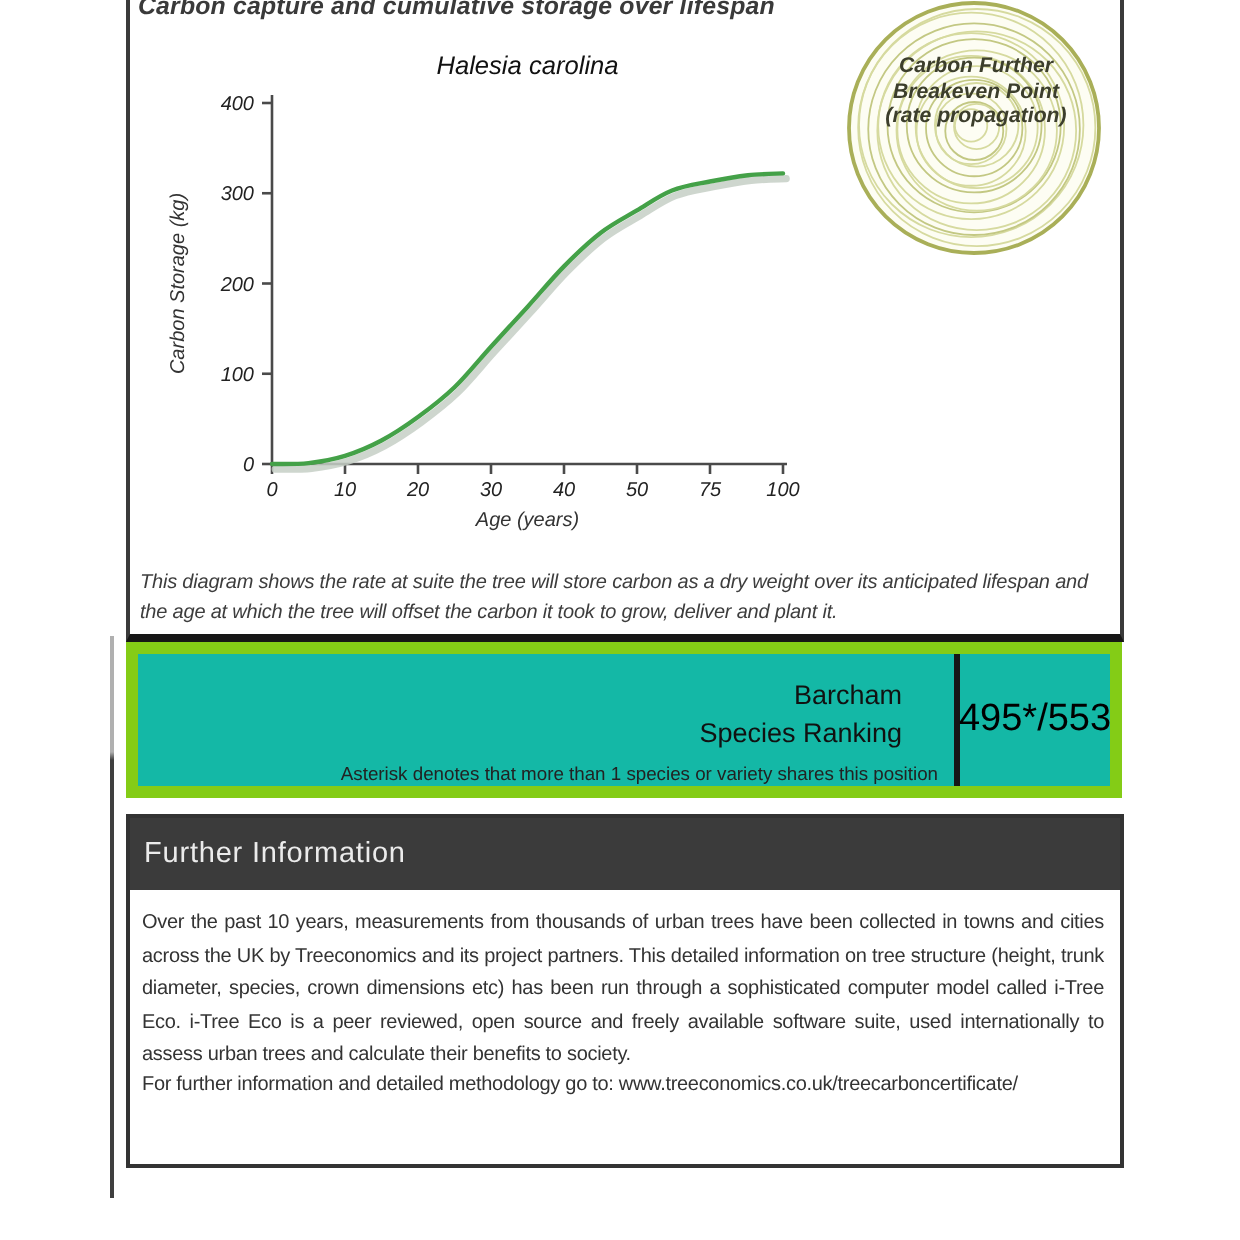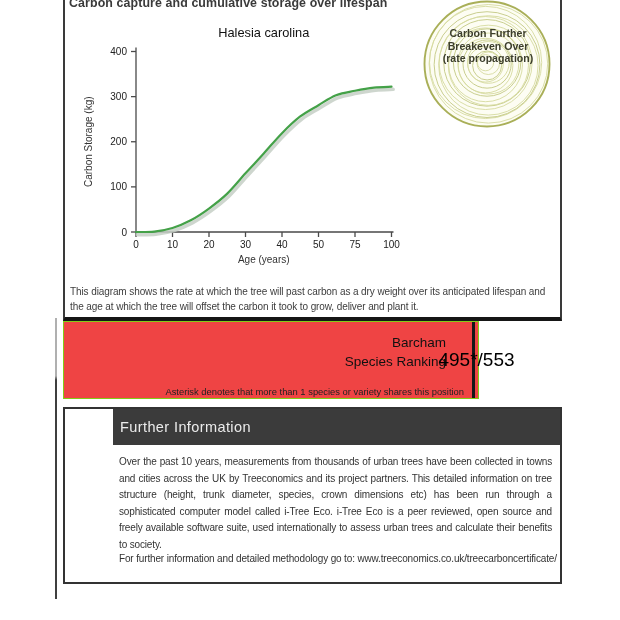--- a/index.html
+++ b/index.html
@@ -7,46 +7,46 @@
         font-family:"Liberation Sans", sans-serif;color:#222;}
   .abs{position:absolute;}
 
   
   .edge-line{left:55px;top:318px;width:2px;height:281px;
     background:linear-gradient(to bottom,#b0b0b0 0,#b0b0b0 58px,#3f3f3f 62px,#3f3f3f 100%);}
 
   
   .sec-chart{left:63px;top:0;width:499px;height:321px;box-sizing:border-box;
     border-left:2px solid #3a3a3a;border-right:2px solid #3a3a3a;border-bottom:4px solid #161616;
-    background:#fff;}
+    background:#fff;font-style:italic;}
   .doc-title{left:4px;top:-4px;font-size:12.4px;font-weight:bold;color:#3a3a3a;
     letter-spacing:.1px;white-space:nowrap;}
   .chart-svg{left:0;top:0;}
   .badge{left:352px;top:0;width:142px;height:130px;}
   .badge svg{position:absolute;left:0;top:0;}
   .badge-text{position:absolute;left:0;top:27px;width:100%;text-align:center;}
   .badge-line{font-size:10.6px;font-weight:bold;color:#3c3e2c;line-height:12.6px;}
   .badge-value{font-size:27px;color:#4e4f45;margin-top:3px;line-height:28px;}
   .descr{left:5px;top:284px;width:489px;font-size:10px;letter-spacing:-0.1px;
     line-height:15px;color:#3d3d3d;}
 
   
-  .sec-rank{left:63px;top:321px;width:416px;height:78px;box-sizing:border-box;
-    border:1px solid #84cc16;background:#ef4444;}
+  .sec-rank{left:63px;top:321px;width:498px;height:78px;box-sizing:border-box;
+    border:6px solid #84cc16;background:#14b8a6;}
   .rank-left{position:absolute;left:0;top:0;width:411px;height:100%;
     border-right:3px solid #161616;box-sizing:border-box;}
   .rank-org{position:absolute;right:26px;top:11px;text-align:right;font-size:13.5px;
     line-height:19px;color:#111;}
   .rank-note{position:absolute;right:8px;bottom:1px;font-size:9.4px;color:#222;white-space:nowrap;text-align:right;}
   .rank-value{position:absolute;left:411px;top:0;right:0;height:100%;
     display:flex;align-items:center;justify-content:center;font-size:19px;color:#000;}
 
   
   .sec-info{left:63px;top:407px;width:499px;height:177px;box-sizing:border-box;
-    border:2px solid #333;background:#fff;padding-left:48px;}
+    border:2px solid #333;background:#fff;}
   .info-header{height:36px;background:#3b3b3b;display:flex;align-items:center;}
   .info-header span{color:#ebebeb;font-size:14.5px;letter-spacing:.4px;padding-left:7px;}
   .info-body{padding:9px 8px 0 6px;}
   .info-para{font-size:10px;letter-spacing:-0.15px;line-height:16.5px;
     text-align:justify;color:#333;}
   .info-link{font-size:10px;letter-spacing:-0.15px;color:#333;white-space:nowrap;}
 </style>
 </head>
 <body>
 
@@ -109,26 +109,26 @@
           <circle cx="68.56770021148851" cy="65.58213974831064" r="27.299999999999997" fill="none" stroke="#d6da9f" stroke-width="0.9"></circle>
           <circle cx="70.10753291604077" cy="64.03256134933069" r="24.099999999999994" fill="none" stroke="#c3c883" stroke-width="0.9"></circle>
           <circle cx="71.3237246409526" cy="62.40946955051318" r="20.9" fill="none" stroke="#d6da9f" stroke-width="0.9"></circle>
           <circle cx="68.5559126268637" cy="64.37730083352083" r="17.699999999999996" fill="none" stroke="#d6da9f" stroke-width="0.9"></circle>
           <circle cx="70.1343591291068" cy="65.49330417930227" r="14.5" fill="none" stroke="#c3c883" stroke-width="0.9"></circle>
           <circle cx="71.3084260072423" cy="63.23789112285598" r="11.299999999999997" fill="none" stroke="#d6da9f" stroke-width="0.9"></circle>
           <circle cx="68.54453332506635" cy="62.70308288644523" r="8.099999999999994" fill="none" stroke="#d6da9f" stroke-width="0.9"></circle>
         </svg>
       <div class="badge-text">
         <div class="badge-line">Carbon Further</div>
-        <div class="badge-line">Breakeven Over</div>
+        <div class="badge-line">Breakeven Point</div>
         <div class="badge-line">(rate propagation)</div>
       </div>
     </div>
 
-    <div class="abs descr">This diagram shows the rate at which the tree will past carbon as a dry weight over its anticipated lifespan and the age at which the tree will offset the carbon it took to grow, deliver and plant it.</div>
+    <div class="abs descr">This diagram shows the rate at suite the tree will store carbon as a dry weight over its anticipated lifespan and the age at which the tree will offset the carbon it took to grow, deliver and plant it.</div>
   </div>
 
   <div class="abs sec-rank">
     <div class="rank-left">
       <div class="rank-org">
         <div>Barcham</div>
         <div>Species Ranking</div>
       </div>
       <div class="rank-note">Asterisk denotes that more than 1 species or variety shares this position</div>
     </div>

